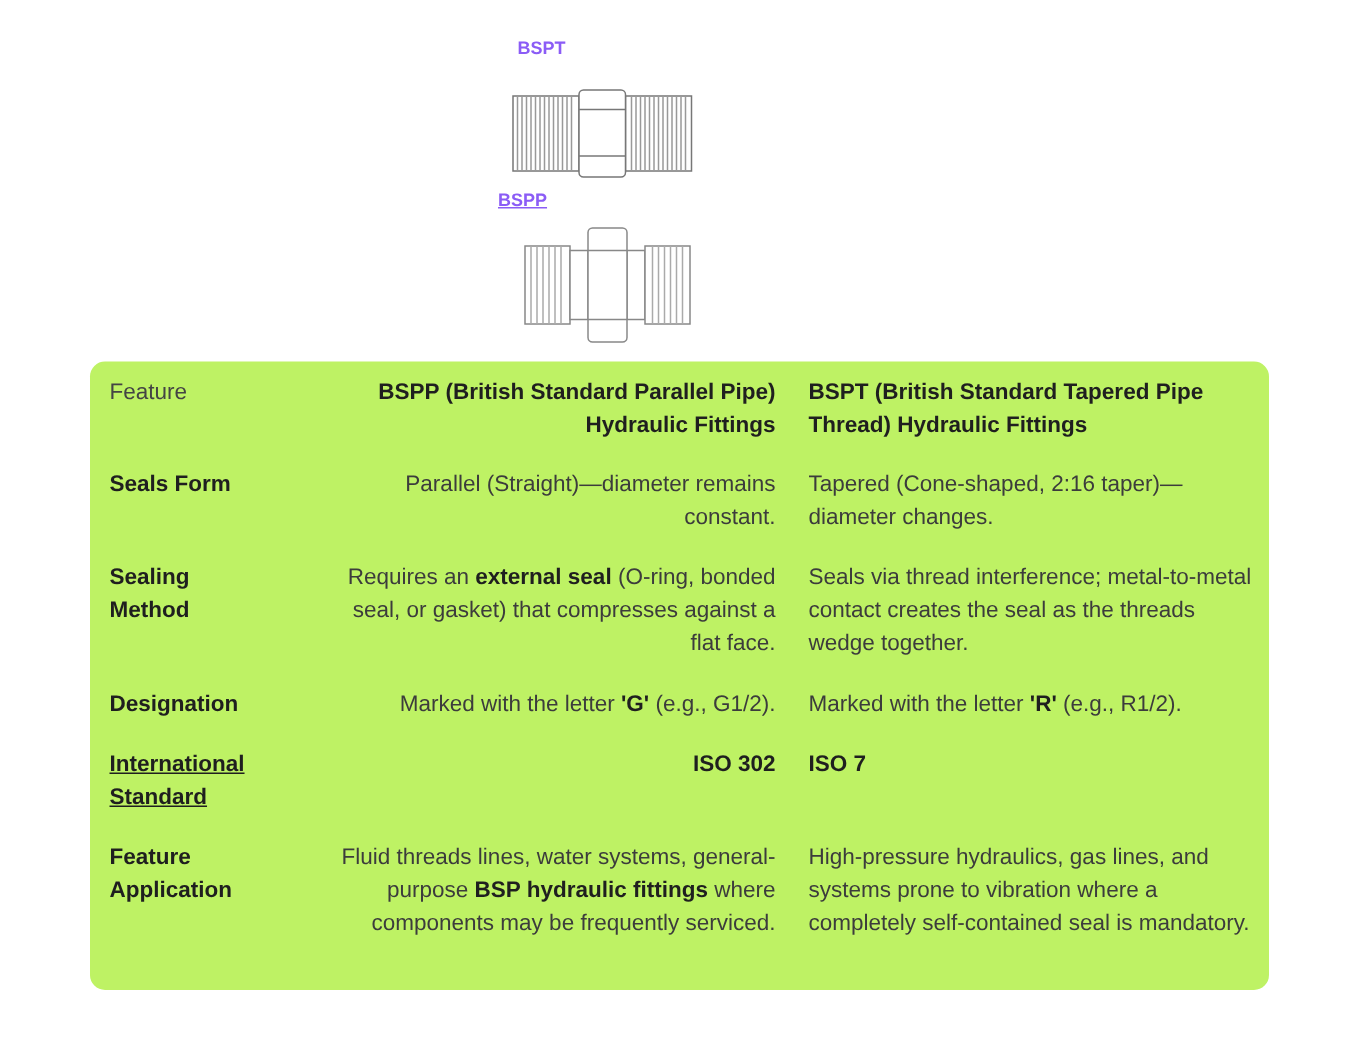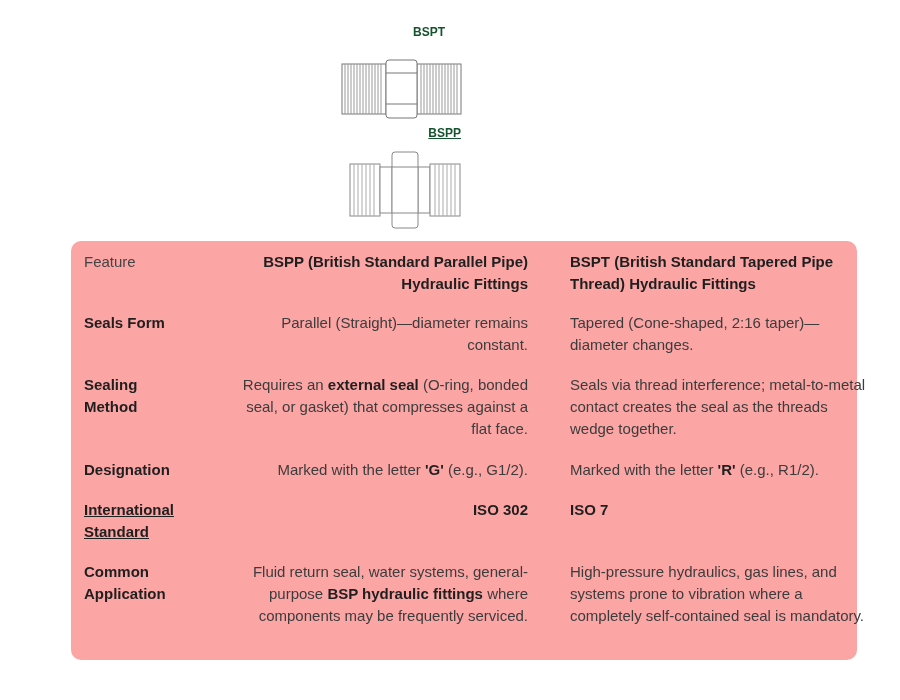--- a/index.html
+++ b/index.html
@@ -1,28 +1,28 @@
 <!DOCTYPE html>
 <html><head>
 <meta charset="utf-8">
 <style>
   html, body { margin: 0; padding: 0; background: #ffffff; }
   body { width: 900px; height: 700px; position: relative; overflow: hidden;
          font-family: "Liberation Sans", "DejaVu Sans", sans-serif; color: #1f1f1f; }
   .illus { position: absolute; left: 0; top: 0; width: 900px; height: 240px; }
-  .fig-label { position: absolute; font-weight: bold; font-size: 12px; color: #14532d; width: 100px; text-align: right; }
+  .fig-label { position: absolute; font-weight: bold; font-size: 12px; color: #8b5cf6; width: 100px; text-align: left; }
   .fig { position: absolute; }
-  .table-card { position: absolute; left: 71px; top: 241px; width: 786px; height: 419px;
-                background: #fca5a5; border-radius: 10px; }
+  .table-card { position: absolute; left: 60px; top: 241px; width: 786px; height: 419px;
+                background: #bef264; border-radius: 10px; }
   .row { position: absolute; left: 0; width: 786px; }
   .cell { position: absolute; top: 0; font-size: 15px; line-height: 22px; color: #3c3c3c; }
   .c1 { left: 13px; width: 140px; font-weight: bold; color: #1f1f1f; }
   .c1.plain { font-weight: normal; color: #444; }
   .c2 { left: 157px; width: 300px; text-align: right; }
-  .c3 { left: 479px; width: 300px; margin-left: 20px; }
+  .c3 { left: 479px; width: 300px; }
   .hdr { font-weight: bold; color: #1f1f1f; }
   b { color: #1f1f1f; }
 </style>
 </head>
 <body>
 
 <div class="illus">
   <div class="fig-label" style="left:345px; top:25px;">BSPT</div>
   <svg class="fig" style="left:338px; top:56px;" width="126" height="66" viewBox="0 0 126 66">
     <g fill="#fff" stroke="#777" stroke-width="1">
@@ -31,21 +31,21 @@
       <rect x="48" y="4" width="31" height="58" rx="3"></rect>
       <line x1="48" y1="17" x2="79" y2="17"></line>
       <line x1="48" y1="48" x2="79" y2="48"></line>
     </g>
     <g stroke="#999" stroke-width="1">
       <path d="M7 8V58M10 8V58M13 8V58M16 8V58M19 8V58M22 8V58M25 8V58M28 8V58M31 8V58M34 8V58M37 8V58M40 8V58M43 8V58"></path>
       <path d="M83 8V58M86 8V58M89 8V58M92 8V58M95 8V58M98 8V58M101 8V58M104 8V58M107 8V58M110 8V58M113 8V58M116 8V58M119 8V58"></path>
     </g>
   </svg>
 
-  <div class="fig-label" style="left:361px; top:126px;text-decoration:underline;">BSPP</div>
+  <div class="fig-label" style="left:332px; top:126px;text-decoration:underline;">BSPP</div>
   <svg class="fig" style="left:345px; top:147px;" width="120" height="84" viewBox="0 0 120 84">
     <g fill="#fff" stroke="#888" stroke-width="1">
       <rect x="5" y="17" width="30" height="52"></rect>
       <rect x="35" y="20" width="12" height="46"></rect>
       <rect x="73" y="20" width="12" height="46"></rect>
       <rect x="85" y="17" width="30" height="52"></rect>
       <rect x="47" y="5" width="26" height="76" rx="3"></rect>
       <line x1="47" y1="20" x2="73" y2="20"></line>
       <line x1="47" y1="66" x2="73" y2="66"></line>
     </g>
@@ -81,17 +81,17 @@
     <div class="cell c3"><span>Marked with the letter </span><b>'R'</b><span> (e.g., R1/2).</span></div>
   </div>
 
   <div class="row" style="top:258px;">
     <div class="cell c1" style="width:110px;text-decoration:underline;">International Standard</div>
     <div class="cell c2"><span></span><b>ISO 302</b><span></span></div>
     <div class="cell c3"><span></span><b>ISO 7</b><span></span></div>
   </div>
 
   <div class="row" style="top:320px;">
-    <div class="cell c1" style="width:100px;">Common Application</div>
-    <div class="cell c2"><span>Fluid return seal, water systems, general-purpose </span><b>BSP hydraulic fittings</b><span> where components may be frequently serviced.</span></div>
+    <div class="cell c1" style="width:100px;">Feature Application</div>
+    <div class="cell c2"><span>Fluid threads lines, water systems, general-purpose </span><b>BSP hydraulic fittings</b><span> where components may be frequently serviced.</span></div>
     <div class="cell c3"><span>High-pressure hydraulics, gas lines, and systems prone to vibration where a completely self-contained seal is mandatory.</span><b></b><span></span></div>
   </div>
 </div>
 
 </body></html>

